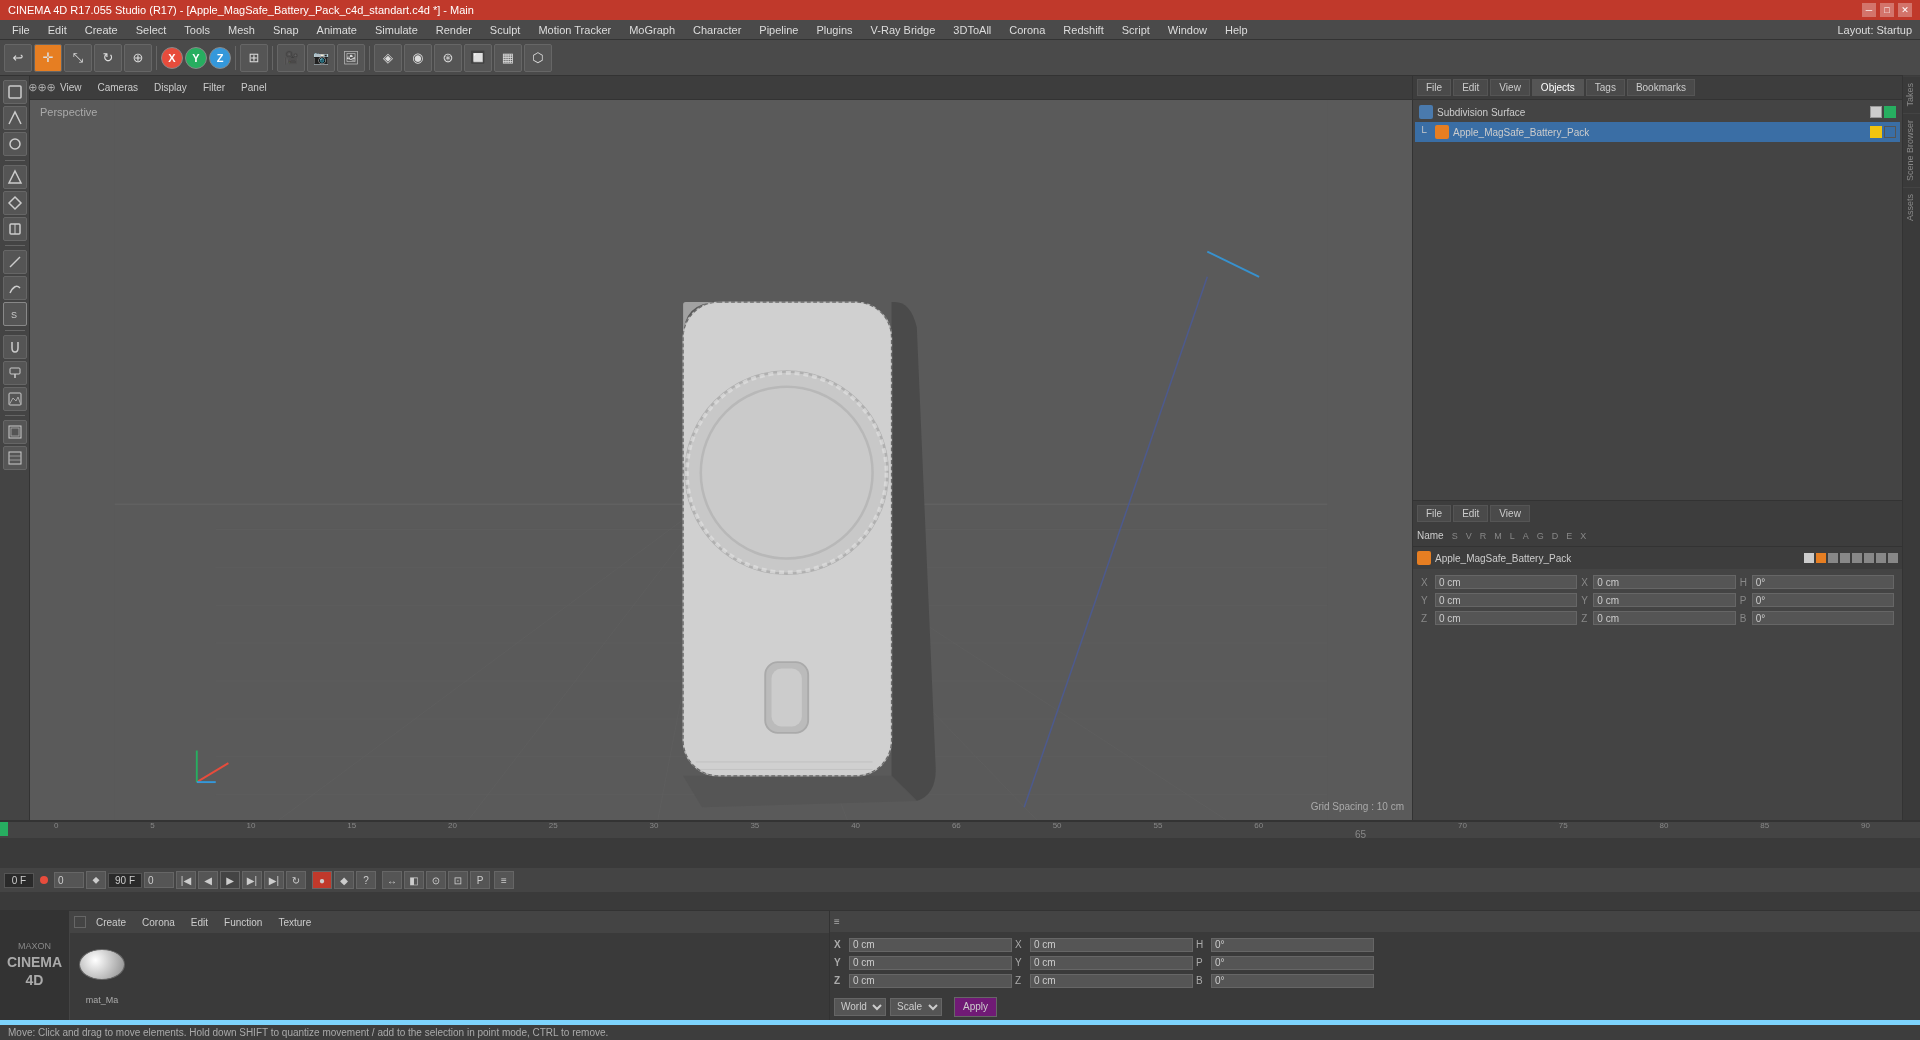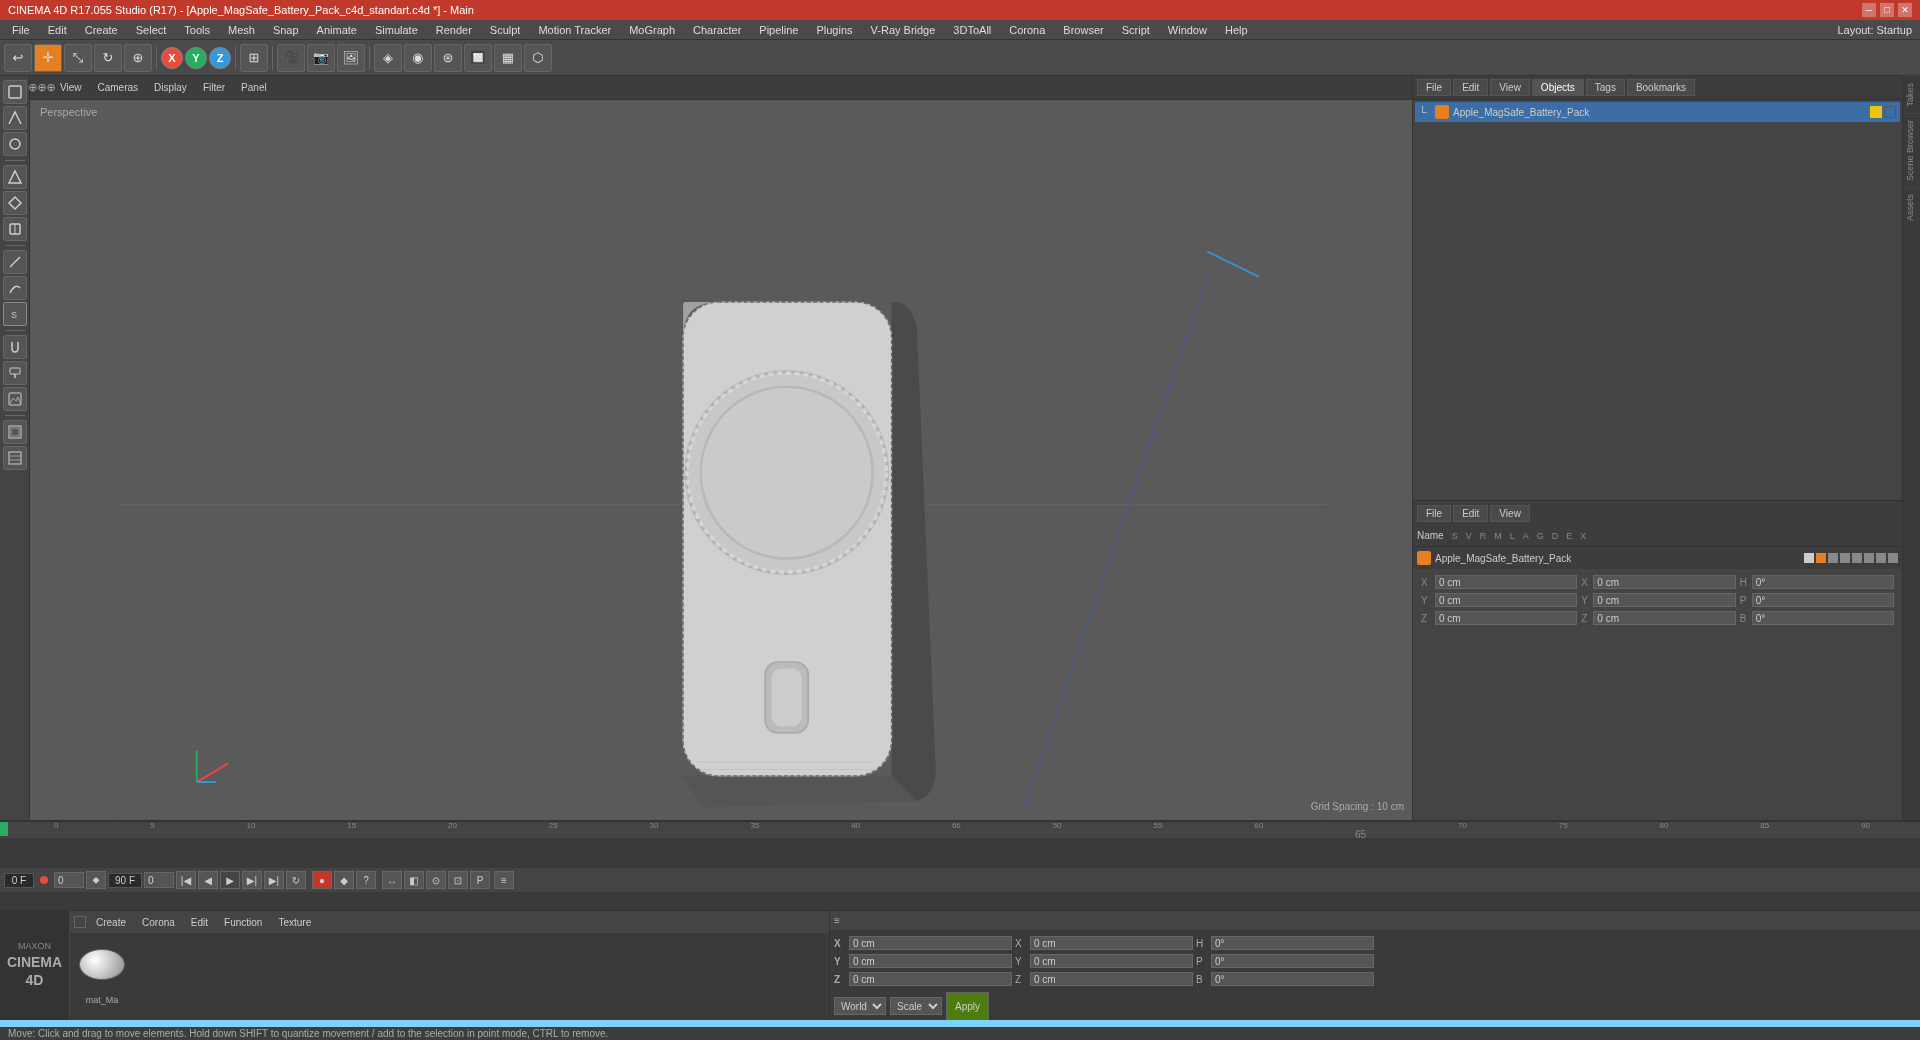--- a/index.html
+++ b/index.html
@@ -410,39 +410,40 @@
     }
     .coord-select {
       height: 18px;
       background: #555;
       border: 1px solid #666;
       color: #ccc;
       font-size: 10px;
       padding: 0 2px;
     }
     .apply-btn {
-      height: 28px;
-      background: #4d7c0f;
+      height: 20px;
+      background: #701a75;
       border: 1px solid #666;
       color: #ccc;
       font-size: 10px;
       padding: 0 8px;
       cursor: pointer;
+      margin-left: 8px;
     }
 
     
     #status-bar {
       height: 20px;
       background: #3d3d3d;
       display: flex;
       align-items: center;
       padding: 0 8px;
       font-size: 10px;
       color: #aaa;
-      border-top: 7px solid #7dd3fc;
+      border-top: 5px solid #7dd3fc;
     }
 
     
     #side-tabs-right {
       width: 18px;
       background: #3a3a3a;
       border-left: 1px solid #333;
       display: flex;
       flex-direction: column;
       gap: 0;
@@ -558,21 +559,21 @@
   <span class="menu-item">Render</span>
   <span class="menu-item">Sculpt</span>
   <span class="menu-item">Motion Tracker</span>
   <span class="menu-item">MoGraph</span>
   <span class="menu-item">Character</span>
   <span class="menu-item">Pipeline</span>
   <span class="menu-item">Plugins</span>
   <span class="menu-item">V-Ray Bridge</span>
   <span class="menu-item">3DToAll</span>
   <span class="menu-item">Corona</span>
-  <span class="menu-item">Browser</span>
+  <span class="menu-item">Redshift</span>
   <span class="menu-item">Script</span>
   <span class="menu-item">Window</span>
   <span class="menu-item">Help</span>
   <span id="layout-label">Layout: <span>Startup</span></span>
 </div>
 
 <div id="toolbar">
 
   <div class="tb-btn" title="Undo">↩</div>
   <div class="tb-btn active" title="Move">✛</div>
@@ -777,20 +778,28 @@
       <div class="rp-tab">File</div>
       <div class="rp-tab">Edit</div>
       <div class="rp-tab">View</div>
       <div class="rp-tab active">Objects</div>
       <div class="rp-tab">Tags</div>
       <div class="rp-tab">Bookmarks</div>
     </div>
 
     <div id="object-list">
 
+      <div class="obj-row">
+        <div class="obj-icon blue"></div>
+        <span class="obj-name">Subdivision Surface</span>
+        <div class="obj-badges">
+          <div style="width:12px;height:12px;background:#ccc;border:1px solid #999;"></div>
+          <div style="width:12px;height:12px;background:#27ae60;"></div>
+        </div>
+      </div>
 
       <div class="obj-row selected">
         <div class="obj-indent">└</div>
         <div class="obj-icon orange"></div>
         <span class="obj-name">Apple_MagSafe_Battery_Pack</span>
         <div class="obj-badges">
           <div style="width:12px;height:12px;background:#f1c40f;"></div>
           <div style="width:12px;height:12px;background:#3a6ea5;border:1px solid #555;"></div>
         </div>
       </div>

